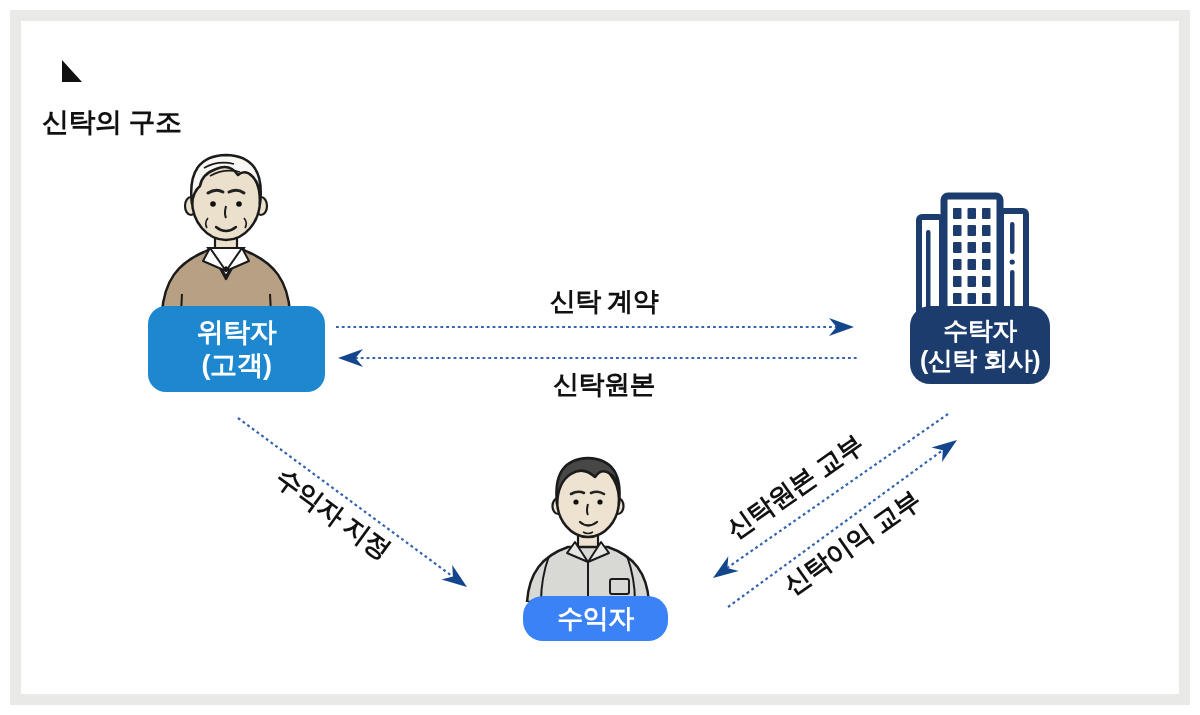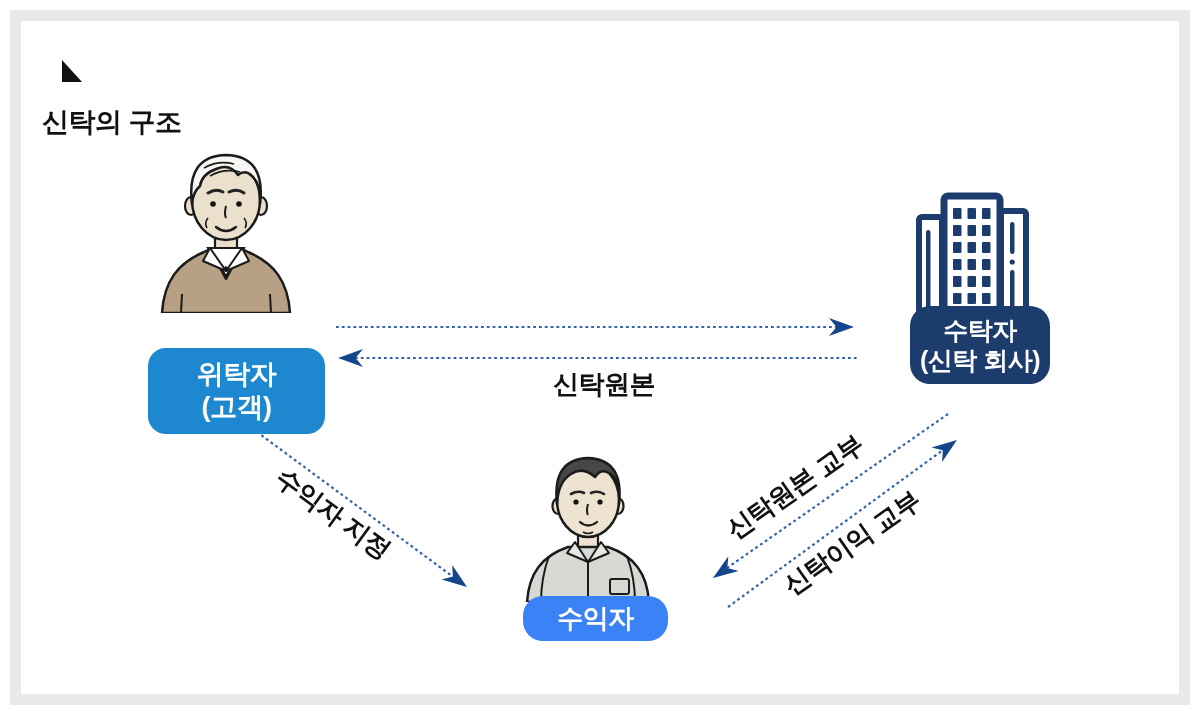--- a/index.html
+++ b/index.html
@@ -163,32 +163,33 @@
       <line class="arrow-line" x1="948" y1="414" x2="727" y2="568" stroke="#3263af"></line>
       <polygon points="0,0 -25,-9 -17.5,0 -25,9" transform="translate(713,578) rotate(145)" fill="#14468b"></polygon>
     </g>
 
     <g>
       <line class="arrow-line" x1="728" y1="607" x2="943" y2="450" stroke="#3263af"></line>
       <polygon points="0,0 -25,-9 -17.5,0 -25,9" transform="translate(957,440) rotate(-36)" fill="#14468b"></polygon>
     </g>
   </svg>
 
-  <div class="label-box box-trustor" style="background: rgb(29, 135, 207); margin-top: 42px;">
+  <div class="label-box box-trustor" style="background: rgb(29, 135, 207);">
     <span>위탁자</span>
     <span>(고객)</span>
   </div>
 
   <div class="label-box box-trustee" style="background: rgb(29, 60, 110);">
     <span>수탁자</span>
     <span>(신탁 회사)</span>
   </div>
 
   <div class="label-box box-beneficiary" style="background: #3b82f6;">
     <span>수익자</span>
   </div>
 
+  <div class="arrow-label lbl-contract">신탁 계약</div>
   <div class="arrow-label lbl-property">신탁원본</div>
   <div class="arrow-label lbl-designate">수익자 지정</div>
   <div class="arrow-label lbl-principal">신탁원본 교부</div>
   <div class="arrow-label lbl-profit">신탁이익 교부</div>
 
 </div>
 
 </body></html>

